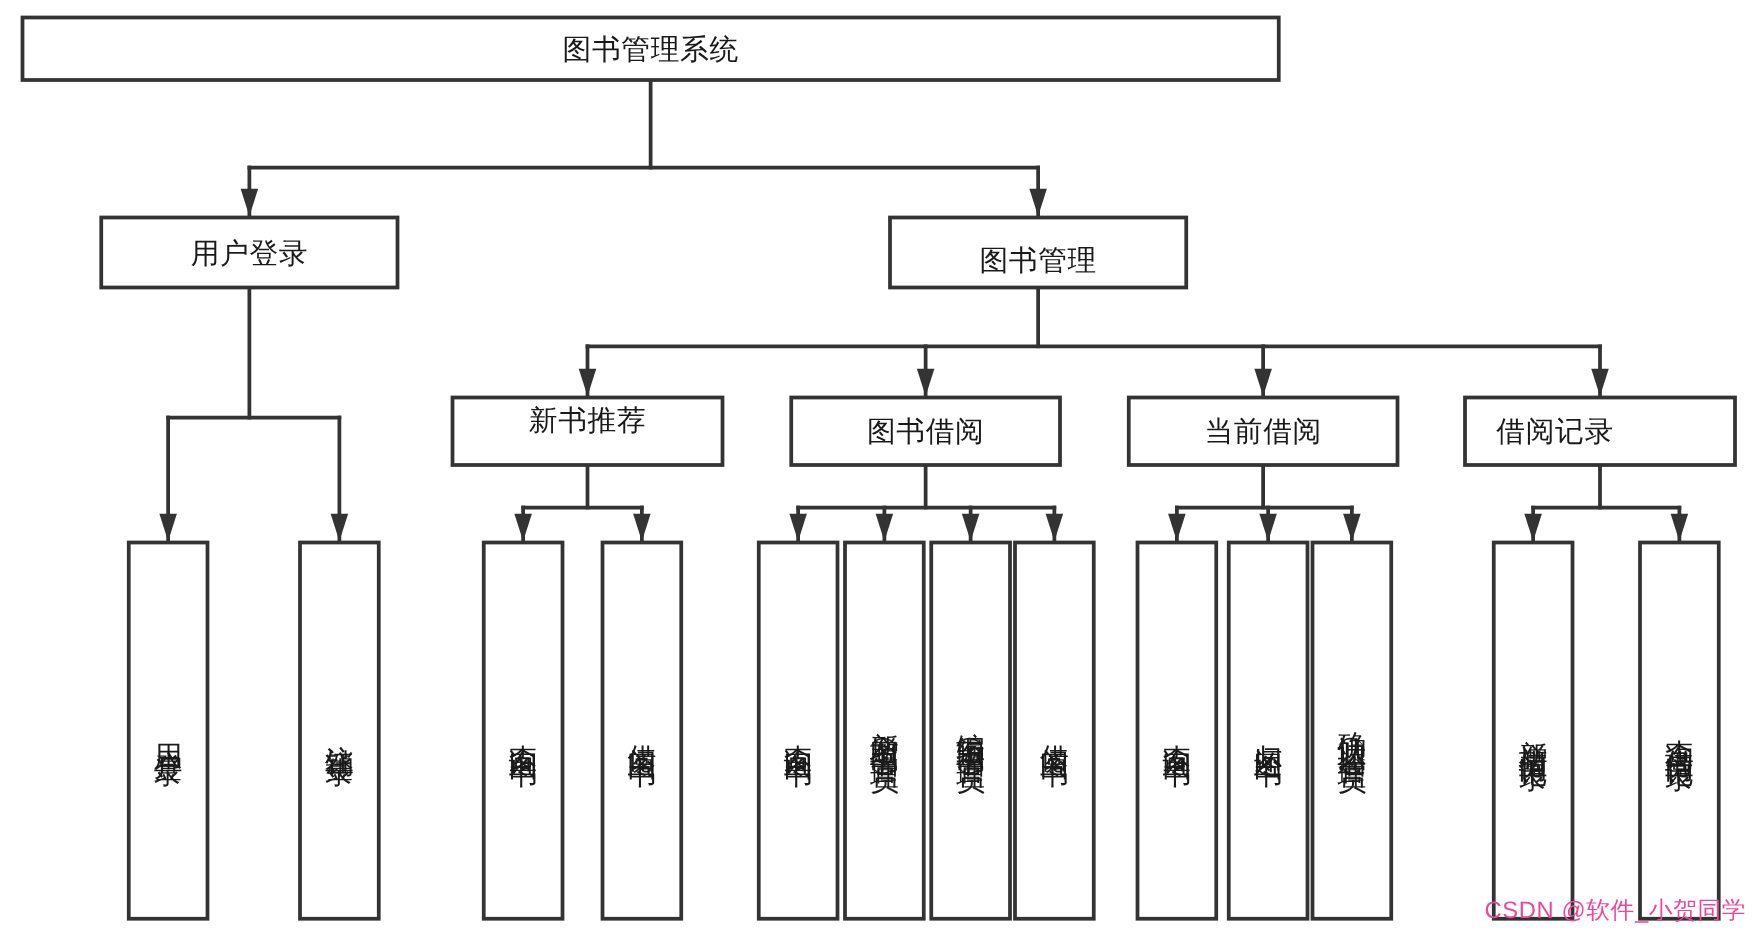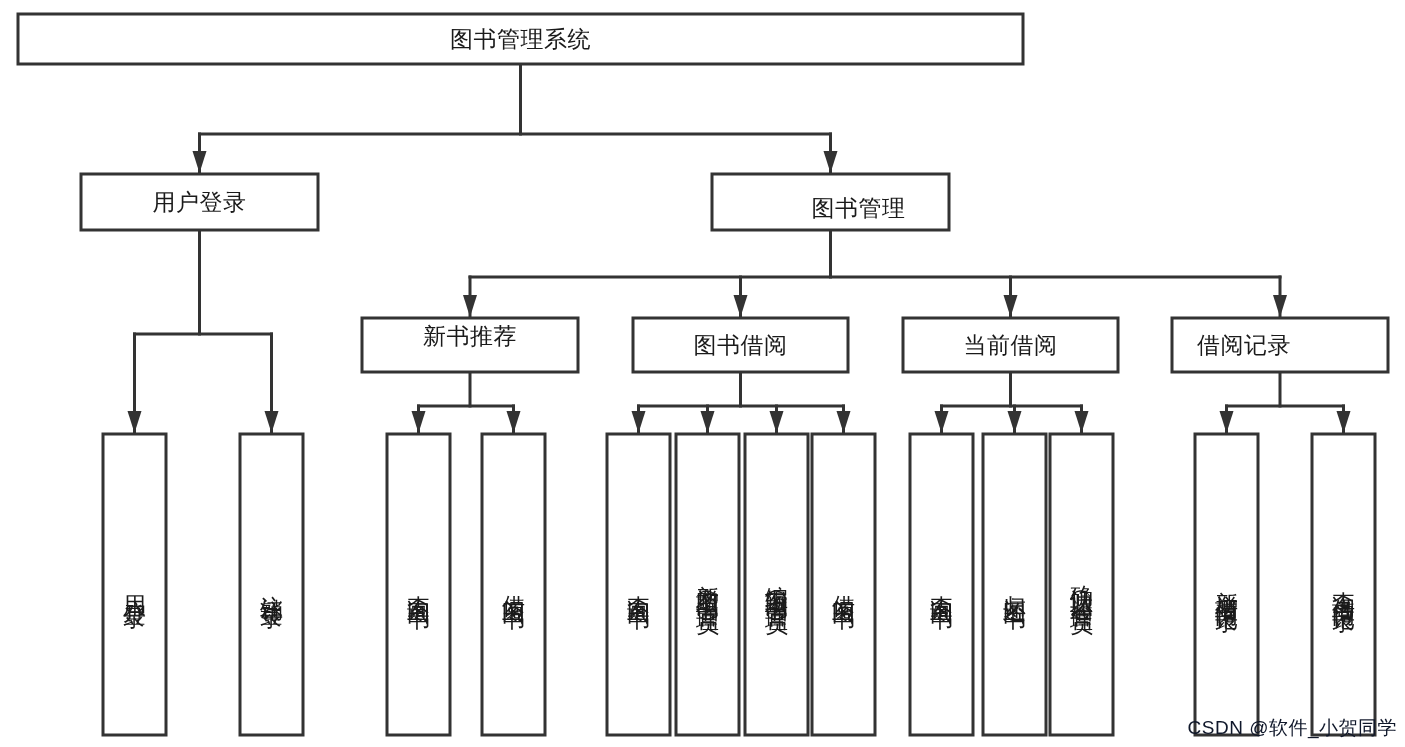--- a/index.html
+++ b/index.html
@@ -56,21 +56,21 @@
   .node-label.vertical {
     writing-mode: vertical-rl;
     text-orientation: upright;
     font-size: 23px;
     line-height: 1.0;
     letter-spacing: 4px;
     white-space: nowrap;
   }
   .watermark {
     position: absolute;
-    color: #0f172a;
+    color: #ec4899;
     font-size: 19px;
     font-family: "Liberation Sans", "DejaVu Sans", sans-serif;
     white-space: nowrap;
     right: 8px;
     bottom: 6px;
     letter-spacing: 0.5px;
   }
 </style>
 </head>
 <body>
@@ -152,21 +152,21 @@
         <rect class="node-box" x="983" y="434" width="63" height="301"></rect>
         <rect class="node-box" x="1050" y="434" width="63" height="301"></rect>
         <rect class="node-box" x="1195" y="434" width="63" height="301"></rect>
         <rect class="node-box" x="1312" y="434" width="63" height="301"></rect>
       </g>
   </svg>
 
   <div id="labels-layer">
       <div class="node-label horizontal" style="left: 18px; top: 14px; width: 1005px; height: 50px; text-align: right;">图书管理系统</div>
       <div class="node-label horizontal" style="left: 81px; top: 174px; width: 237px; height: 56px;">用户登录</div>
-      <div class="node-label horizontal" style="left: 740px; top: 174px; width: 237px; height: 68px;">图书管理</div>
+      <div class="node-label horizontal" style="left: 712px; top: 174px; width: 237px; height: 68px;">图书管理</div>
       <div class="node-label horizontal" style="left: 362px; top: 318px; width: 216px; height: 36px;">新书推荐</div>
       <div class="node-label horizontal" style="left: 633px; top: 318px; width: 215px; height: 54px;">图书借阅</div>
       <div class="node-label horizontal" style="left: 903px; top: 318px; width: 215px; height: 54px;">当前借阅</div>
       <div class="node-label horizontal" style="left: 1136px; top: 318px; width: 216px; height: 54px;">借阅记录</div>
       <div class="node-label vertical" style="left: 103px; top: 434px; width: 63px; height: 301px;">用户登录</div>
       <div class="node-label vertical" style="left: 240px; top: 434px; width: 63px; height: 301px;">注销登录</div>
       <div class="node-label vertical" style="left: 387px; top: 434px; width: 63px; height: 301px;">查询图书</div>
       <div class="node-label vertical" style="left: 482px; top: 434px; width: 63px; height: 301px;">借阅图书</div>
       <div class="node-label vertical" style="left: 607px; top: 434px; width: 63px; height: 301px;">查询图书</div>
       <div class="node-label vertical" style="left: 676px; top: 434px; width: 63px; height: 301px;">新增图书（管理员）</div>

